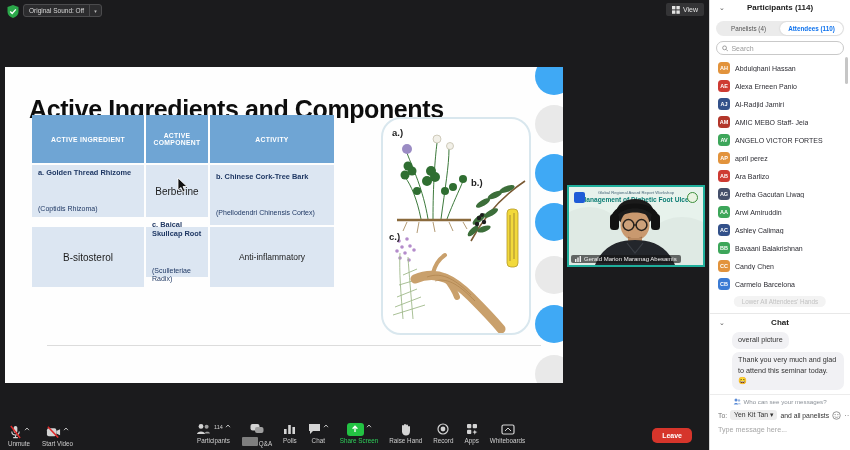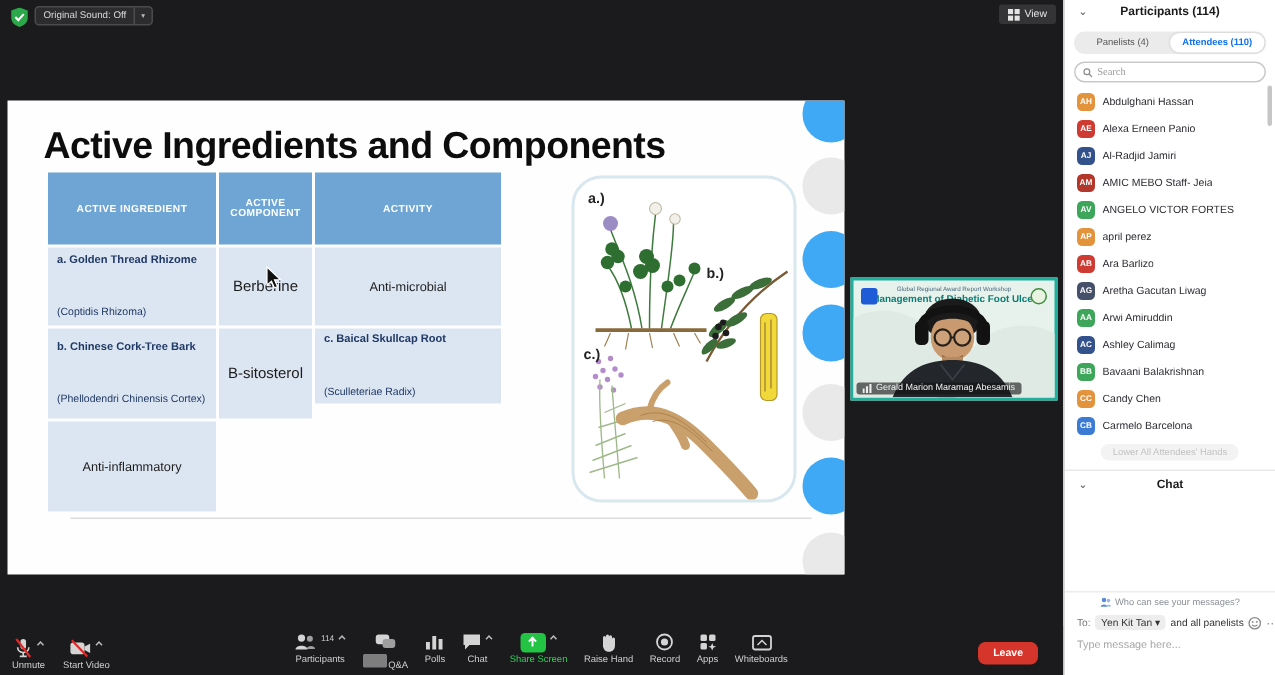--- a/index.html
+++ b/index.html
@@ -14,21 +14,21 @@
   .shield { position:absolute; left:7px; top:5px; width:12px; height:13px; }
   .sound-pill { position:absolute; left:23px; top:4px; height:13px; display:flex; align-items:center;
     background:#2c2c2e; border:1px solid #4b4b4d; border-radius:3px; color:#d8d8d8; font-size:6.5px; }
   .sound-pill .lbl { padding:0 5px; white-space:nowrap; }
   .sound-pill .caret { border-left:1px solid #4b4b4d; padding:0 4px; font-size:5px; color:#bbb; height:100%; display:flex; align-items:center; }
   .view-btn { position:absolute; right:5px; top:3px; height:13px; display:flex; align-items:center; gap:3px;
     background:#343436; border-radius:2px; padding:0 6px; color:#e3e3e3; font-size:7px; }
 
   
   .slide { position:absolute; left:5px; top:67px; width:558px; height:316px; background:#fefefe; overflow:hidden; }
-  .slide-title { position:absolute; left:24px; top:16px; font-size:25px; font-weight:bold; letter-spacing:-0.4px; color:#0d0d0d; }
+  .slide-title { position:absolute; left:24px; top:28px; font-size:25px; font-weight:bold; letter-spacing:-0.4px; color:#0d0d0d; }
   .tbl { position:absolute; left:27px; top:48px; width:300px; display:grid; grid-template-columns:112px 62px 124px; gap:2px; }
   .tbl .cell { display:flex; align-items:center; justify-content:center; text-align:center; }
   .tbl .hd { background:#6FA5D4; color:#fff; font-weight:bold; font-size:6.8px; letter-spacing:.3px; height:48px; padding:2px; }
   .tbl .rc { background:#DCE6F2;gap:28px; }
   .tbl .ing { justify-content:flex-start; text-align:left; padding:5px 4px 5px 6px; flex-direction:column; align-items:flex-start; justify-content:center; }
   .tbl .ing .nm { font-size:7.4px; font-weight:bold; color:#1F3864; line-height:1.25; }
   .tbl .ing .lt { font-size:7px; color:#1F3864; line-height:1.25; }
   .tbl .comp { font-size:10px; color:#1c1c1c; }
   .tbl .act { font-size:8.5px; color:#1c1c1c; }
   .r1 { height:52px; } .r2 { height:60px; } .r3 { height:50px; }
@@ -75,21 +75,21 @@
 
   
   .panel { position:absolute; left:709px; top:0; width:141px; height:450px; background:#fff; border-left:1px solid #d9d9d9; }
   .p-head { position:absolute; left:0; top:3px; width:100%; text-align:center; font-size:8px; font-weight:bold; color:#1a1a1a; }
   .p-chevron { position:absolute; left:9px; top:4px; font-size:7px; color:#555; }
   .tabs { position:absolute; left:6px; right:6px; top:21px; height:15px; background:#ebebeb; border-radius:9px; display:flex; padding:1px; }
   .tab { flex:1; display:flex; align-items:center; justify-content:center; font-size:6.3px; color:#555; border-radius:8px; }
   .tab.active { background:#fff; color:#0E72ED; font-weight:bold; box-shadow:0 0 2px rgba(0,0,0,.18); }
   .search-box { position:absolute; left:6px; right:6px; top:41px; height:14px; border:1px solid #c9c9c9; border-radius:7px;
     display:flex; align-items:center; padding:0 5px; gap:3px; background:#fff; }
-  .search-box input { border:none; outline:none; width:100%; font-size:7px; color:#333; font-family:Liberation Serif, serif; }
+  .search-box input { border:none; outline:none; width:100%; font-size:7px; color:#333; font-family:Liberation Sans, sans-serif; }
   .search-box input::placeholder { color:#9a9a9a; }
   .plist { position:absolute; left:0; top:59px; width:100%; }
   .prow { height:18px; display:flex; align-items:center; gap:5px; padding-left:8px; }
   .avatar { width:12px; height:12px; border-radius:3.5px; color:#fff; font-size:5.5px; font-weight:bold;
     display:flex; align-items:center; justify-content:center; flex:0 0 auto; }
   .pname { font-size:7px; color:#2c2c33; white-space:nowrap; overflow:hidden; }
   .lower-hands { position:absolute; left:50%; transform:translateX(-50%); top:296px; background:#f3f3f3; color:#c2c2c2;
     font-size:6.3px; padding:2px 8px; border-radius:8px; white-space:nowrap; border:none; }
   .p-div1 { position:absolute; left:0; right:0; top:313px; height:1px; background:#e8e8e8; }
   .c-head { position:absolute; left:0; top:318px; width:100%; text-align:center; font-size:8px; font-weight:bold; color:#1a1a1a; }
@@ -140,21 +140,20 @@
       <div class="tbl">
         <div class="cell hd">ACTIVE INGREDIENT</div>
         <div class="cell hd">ACTIVE COMPONENT</div>
         <div class="cell hd">ACTIVITY</div>
 
         <div class="cell rc ing r1">
           <span class="nm">a. Golden Thread Rhizome</span>
           <span class="lt">(Coptidis  Rhizoma)</span>
         </div>
         <div class="cell rc comp r1">Berberine</div>
-        <div class="cell rc act r1">Anti-microbial</div>
 
         <div class="cell rc ing r2">
           <span class="nm">b. Chinese Cork-Tree Bark</span>
           <span class="lt">(Phellodendri  Chinensis Cortex)</span>
         </div>
         <div class="cell rc comp r2">B-sitosterol</div>
         <div class="cell rc ing r3">
           <span class="nm">c. Baical Skullcap Root</span>
           <span class="lt">(Sculleteriae  Radix)</span>
         </div>
@@ -517,20 +516,26 @@
           <span class="pname">Carmelo Barcelona</span>
         </div>
       </div>
 
     <button class="lower-hands">Lower All Attendees' Hands</button>
     <div class="p-div1"></div>
 
     <span class="c-chevron">⌄</span>
     <div class="c-head">Chat</div>
 
+    <div class="bubbles">
+
+        <div class="bubble">overall picture</div>
+
+        <div class="bubble">Thank you very much and glad to attend this seminar today. 😄</div>
+      </div>
 
     <div class="p-div2"></div>
     <div class="hint">
       <svg width="8" height="7" viewBox="0 0 8 7">
         <circle cx="3" cy="2" r="1.5" fill="#5a8bd6"></circle>
           <path d="M0.8,6.5 C0.8,4.4 5.2,4.4 5.2,6.5 Z" fill="#5a8bd6"></path>
         <circle cx="6" cy="2.4" r="1.2" fill="#9ab6e0"></circle>
           <path d="M4.8,6.3 C5,4.8 7.6,5 7.8,6.3 Z" fill="#9ab6e0"></path>
       </svg>
       <span>Who can see your messages?</span>

